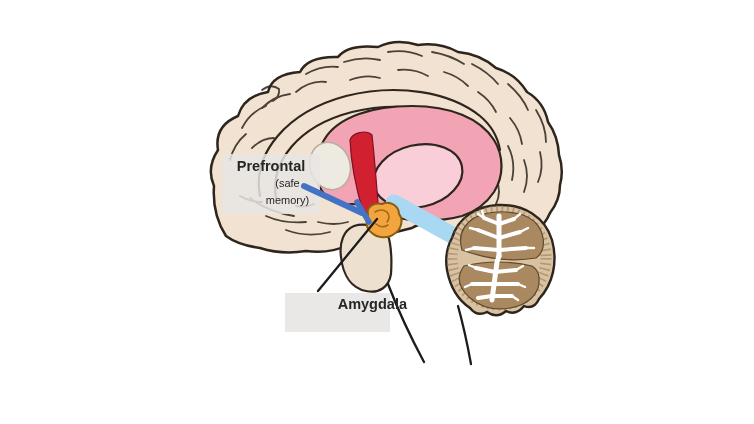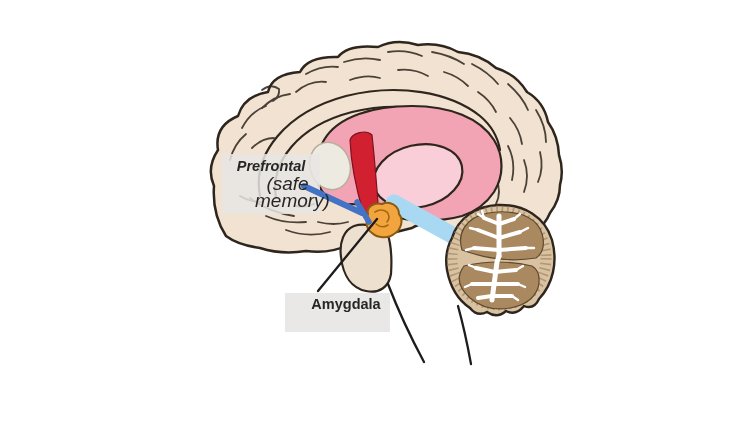--- a/index.html
+++ b/index.html
@@ -12,23 +12,23 @@
   }
   .stage svg{position:absolute;left:0;top:0;}
   .callout{
     position:absolute;
     text-align:center;
     color:#262626;
     line-height:17px;
     font-size:14px;
   }
   .callout .bold{font-weight:bold;font-size:14.5px;}
-  .callout .sub{font-weight:normal;font-size:19px;padding-left:33px;}
-  .prefrontal-callout{left:222px;top:158px;width:98px;font-style:italic;}
-  .amygdala-callout{left:285px;top:296px;width:122px;}
+  .callout .sub{font-weight:normal;font-size:11px;padding-left:33px;}
+  .prefrontal-callout{left:222px;top:158px;width:98px;}
+  .amygdala-callout{left:285px;top:296px;width:122px;text-align:right;}
 </style>
 </head>
 <body>
 
 <div class="stage">
 
   <svg width="754" height="424" viewBox="0 0 754 424">
 
     <defs>
       <clipPath id="cerebClip">

